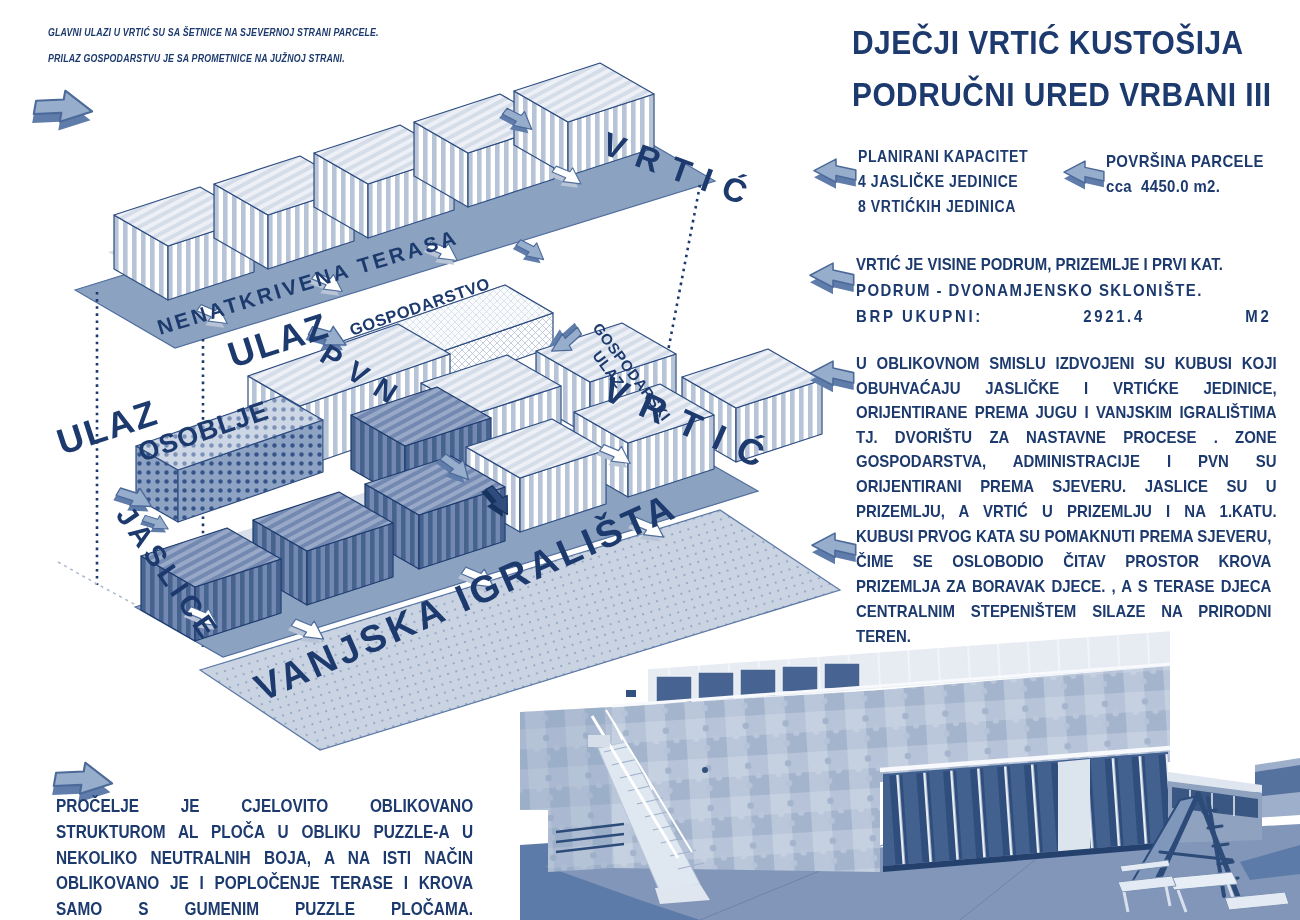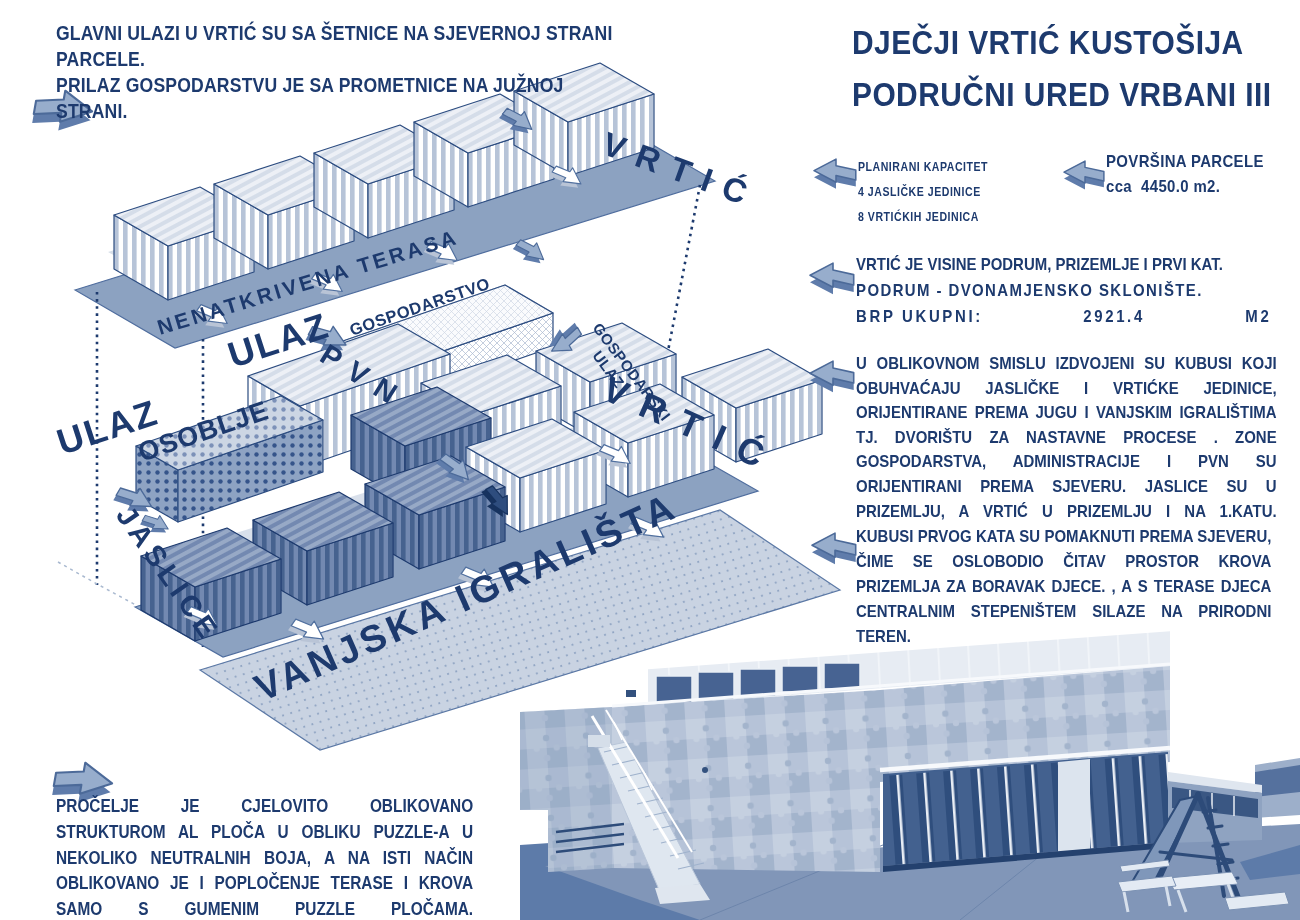--- a/index.html
+++ b/index.html
@@ -11,23 +11,23 @@
   .cond{transform:scaleX(0.88);transform-origin:left top;}
   .note{font-weight:bold;color:#1d3a6e;}
   #board-svg{position:absolute;left:0;top:0;width:1300px;height:920px;}
   
   .arr-steel{--top:#97adcc;--side:#5f7cab;--stroke:#4c6a99;}
   .arr-white{--top:#ffffff;--side:#b9c4d6;--stroke:#51709f;}
   .arr-navy{--top:#2e4d7e;--side:#17335f;--stroke:#17335f;}
   
   .dlabel{font-family:"Liberation Sans",sans-serif;font-weight:bold;fill:#1d3a6e;}
   
-  #note-topleft{left:56px;top:20px;width:640px;font-size:20px;line-height:26px;letter-spacing:.2px;}
+  #note-topleft{left:48px;top:20px;width:640px;font-size:10px;line-height:26px;letter-spacing:.2px;font-style:italic;}
   #board-title{left:852px;top:16px;width:520px;font-size:34px;line-height:52px;letter-spacing:.5px;}
-  #note-capacity{left:858px;top:155px;width:260px;font-size:12px;line-height:25px;letter-spacing:.6px;}
+  #note-capacity{left:858px;top:144px;width:260px;font-size:16px;line-height:25px;letter-spacing:.6px;}
   #note-area{left:1106px;top:149px;width:220px;font-size:17px;line-height:25px;letter-spacing:.4px;}
   #note-floors{left:856px;top:252px;width:472px;font-size:17px;line-height:26px;}
   #note-floors .l2{letter-spacing:1.6px;}
   #note-floors .l3{display:flex;justify-content:space-between;letter-spacing:3px;}
   #note-massing{left:856px;top:352px;width:478px;font-size:17px;line-height:24.6px;text-align:justify;text-align-last:justify;}
   #note-first{left:856px;top:524px;width:472px;font-size:17px;line-height:25px;text-align:justify;text-align-last:justify;}
   #note-facade{left:56px;top:794px;width:474px;font-size:17.5px;line-height:25.8px;text-align:justify;text-align-last:justify;}
   .pre{white-space:pre;}
 </style>
 </head>

